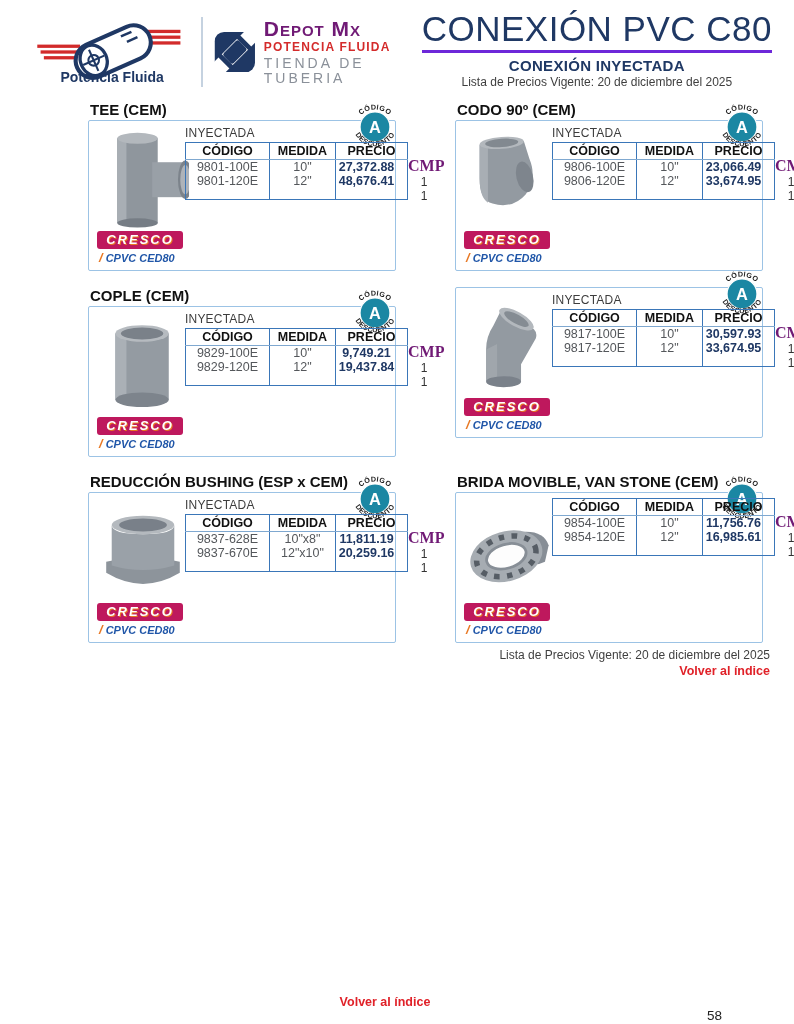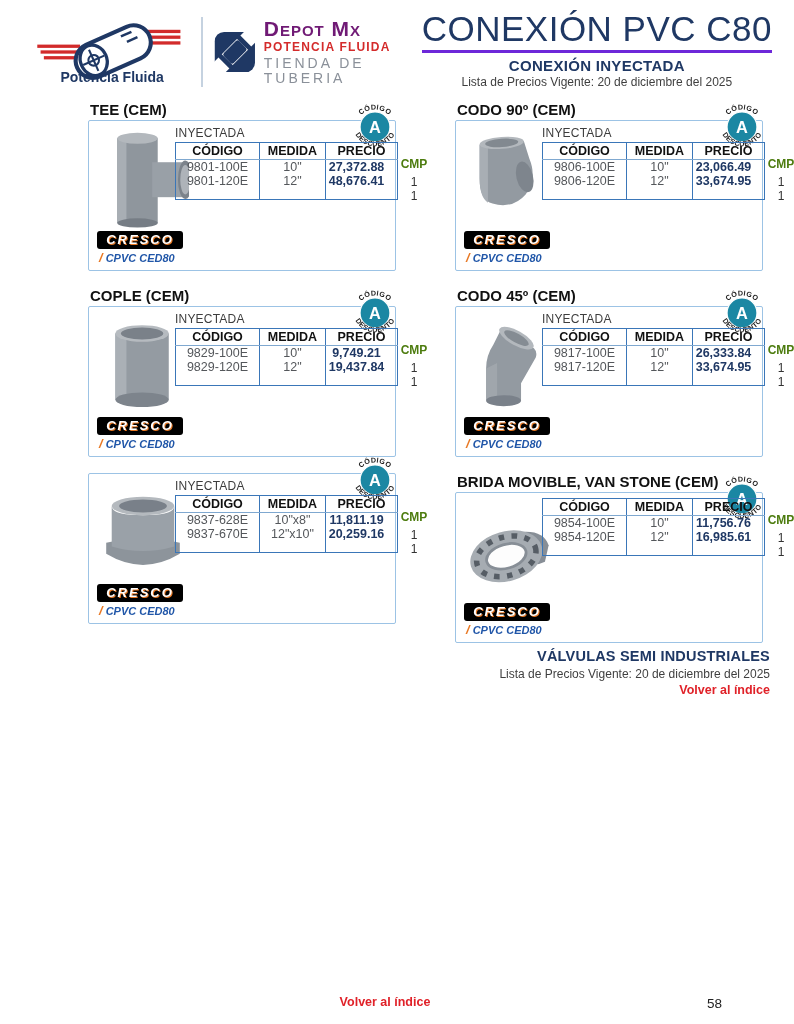--- a/index.html
+++ b/index.html
@@ -26,46 +26,46 @@
   .cards { display:grid; grid-template-columns:356px 356px; column-gap:11px; row-gap:16px;
     margin:5px 24px 0 40px; }
   .card { position:relative;padding-left:48px; }
   .card-title { font-size:15px; font-weight:bold; color:#111; height:17px; margin:0 0 2px 2px; white-space:nowrap; }
   .card-box { position:relative; height:151px; border:1.6px solid #9CC3E5; border-radius:2px; background:#fff; }
   .badge { position:absolute; top:-27px; right:-7px; width:54px; height:62px; }
   .badge-circle { fill:#1B87A3; stroke:#ffffff; stroke-width:1.2; }
   .badge-letter { fill:#ffffff; font-size:17px; font-weight:bold; font-family:"Liberation Sans",sans-serif; }
   .arc-text { font-size:7.5px; font-weight:bold; fill:#1d1d1d; letter-spacing:0.3px; font-family:"Liberation Sans",sans-serif; }
   .product-img { position:absolute; left:8px; top:8px; }
-  .table-wrap { position:absolute; left:86px; top:5px; }
+  .table-wrap { position:absolute; left:96px; top:5px; }
   .table-label { font-size:12px; color:#3d3d3d; margin-bottom:2px; letter-spacing:0.2px; }
   .table-flex { display:flex; }
   table.ptable { border-collapse:collapse; width:222px; height:58px; table-layout:fixed; border:1.6px solid #3A76B8; }
   .ptable th { font-size:12.5px; font-weight:bold; color:#111; height:17px; border-bottom:1px solid #7FA8D0; padding:0; }
   .ptable td { font-size:12.5px; text-align:center; color:#54575b; height:14px; padding:0; }
   .ptable .cdiv { border-right:1.4px solid #3A76B8; }
   .ptable td.precio { text-align:center; padding-right:10px; font-weight:bold; color:#1F3864; }
   .ptable tr.spacer td { height:auto; }
   .cmp-col { width:32px; text-align:center; padding-top:15px; }
-  .cmp-header { font-weight:bold; color:#4d7c0f; font-size:12px; height:18px; }
+  .cmp-header { font-weight:bold; color:#701a75; font-size:16px; height:18px;font-family:Liberation Serif, serif; }
   .cmp-val { font-size:12px; color:#333; height:14px; }
   .brand { position:absolute; left:8px; bottom:5px; }
-  .cresco-box { width:86px; text-align:center; background:#000000; color:#fff; font-weight:800;
+  .cresco-box { width:86px; text-align:center; background:#be185d; color:#fff; font-weight:800;
     font-style:italic; font-size:13px; letter-spacing:2px; padding:1px 0 2px; border-radius:3px;
     text-shadow:1px 1px 0 #E87722; }
   .cpvc-line { font-size:11px; font-weight:bold; font-style:italic; color:#2056A8; margin-top:1px; padding-left:2px; }
   .slash { color:#E87722; margin-right:3px; font-size:13px; font-weight:bold; }
   
   .next-section { width:730px; margin:5px 0 0 40px; text-align:right; }
   .next-title { font-size:14.5px; font-weight:bold; color:#1F3864; letter-spacing:0.2px; }
   .next-note { font-size:12px; color:#3f3f3f; margin-top:3px; }
   .back-link { font-size:12.5px; font-weight:bold; color:#E02128; margin-top:2px; cursor:pointer; }
   .footer { position:absolute; bottom:16px; left:0; width:100%; height:16px; text-align:center; }
   .footer-back { color:#E02128; font-weight:bold; font-size:12.5px; padding-right:24px; cursor:pointer; display:inline-block; }
-  .page-num { position:absolute; right:72px; top:4px; color:#222; font-size:13.5px; }
+  .page-num { position:absolute; right:72px; top:16px; color:#222; font-size:13.5px; }
 </style>
 </head>
 <body>
 
 <div class="header">
   <div class="logos">
     <svg viewBox="0 0 190 86" width="186" height="84">
       <g fill="#D22B2B">
         <rect x="4" y="34" width="52" height="4"></rect>
           <rect x="8" y="41" width="48" height="4"></rect>
@@ -312,21 +312,20 @@
         </div>
       </div>
       <div class="brand">
         <div class="cresco-box">CRESCO</div>
         <div class="cpvc-line"><span class="slash">/</span><span>CPVC CED80</span></div>
       </div>
     </div>
   </div>
 
   <div class="card">
-    <div class="card-title">CODO 45º (CEM)</div>
     <div class="card-box">
       <div class="badge">
         <svg viewBox="0 0 56 62" width="54" height="62">
           <defs>
               <path id="bt3" d="M 7,36 A 21,21 0 0 1 49,36"></path>
               <path id="bb3" d="M 5,30 A 23,23 0 0 0 51,30"></path>
             </defs>
           <text class="arc-text"><textPath href="#bt3" startOffset="50%" text-anchor="middle">CÓDIGO</textPath></text>
           <circle cx="28" cy="33" r="15.5" class="badge-circle"></circle>
           <text x="28" y="39" text-anchor="middle" class="badge-letter">A</text>
@@ -351,21 +350,21 @@
               </colgroup>
             <tbody>
                 <tr>
                   <th class="cdiv">CÓDIGO</th>
                 <th class="cdiv">MEDIDA</th>
                 <th>PRECIO</th>
                 </tr>
             <tr>
                 <td class="cdiv">9817-100E</td>
                 <td class="cdiv">10"</td>
-                <td class="precio">26,333.84</td>
+                <td class="precio">30,597.93</td>
                 </tr>
             <tr>
                 <td class="cdiv">9817-120E</td>
                 <td class="cdiv">12"</td>
                 <td class="precio">33,674.95</td>
                 </tr>
             <tr class="spacer">
                   <td class="cdiv"></td>
                   <td class="cdiv"></td>
                   <td></td>
@@ -380,20 +379,21 @@
         </div>
       </div>
       <div class="brand">
         <div class="cresco-box">CRESCO</div>
         <div class="cpvc-line"><span class="slash">/</span><span>CPVC CED80</span></div>
       </div>
     </div>
   </div>
 
   <div class="card">
+    <div class="card-title">REDUCCIÓN BUSHING (ESP x CEM)</div>
     <div class="card-box">
       <div class="badge">
         <svg viewBox="0 0 56 62" width="54" height="62">
           <defs>
               <path id="bt4" d="M 7,36 A 21,21 0 0 1 49,36"></path>
               <path id="bb4" d="M 5,30 A 23,23 0 0 0 51,30"></path>
             </defs>
           <text class="arc-text"><textPath href="#bt4" startOffset="50%" text-anchor="middle">CÓDIGO</textPath></text>
           <circle cx="28" cy="33" r="15.5" class="badge-circle"></circle>
           <text x="28" y="39" text-anchor="middle" class="badge-letter">A</text>
@@ -516,21 +516,20 @@
       <div class="brand">
         <div class="cresco-box">CRESCO</div>
         <div class="cpvc-line"><span class="slash">/</span><span>CPVC CED80</span></div>
       </div>
     </div>
   </div>
 
 </div>
 
 <div class="next-section">
-  <div class="next-title">VÁLVULAS SEMI INDUSTRIALES</div>
   <div class="next-note">Lista de Precios Vigente:  20 de diciembre del 2025</div>
   <div class="back-link">Volver al índice</div>
 </div>
 
 <div class="footer">
   <span class="footer-back">Volver al índice</span>
   <span class="page-num">58</span>
 </div>
 
 </body></html>

